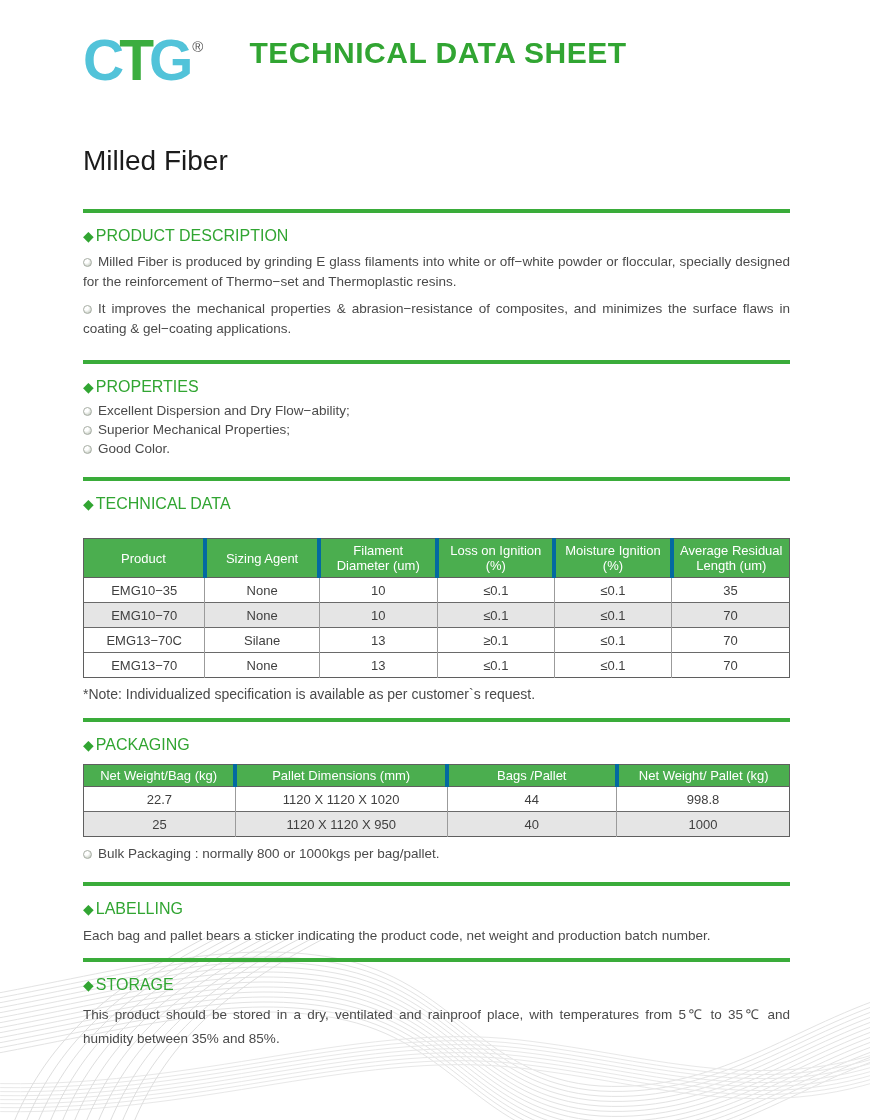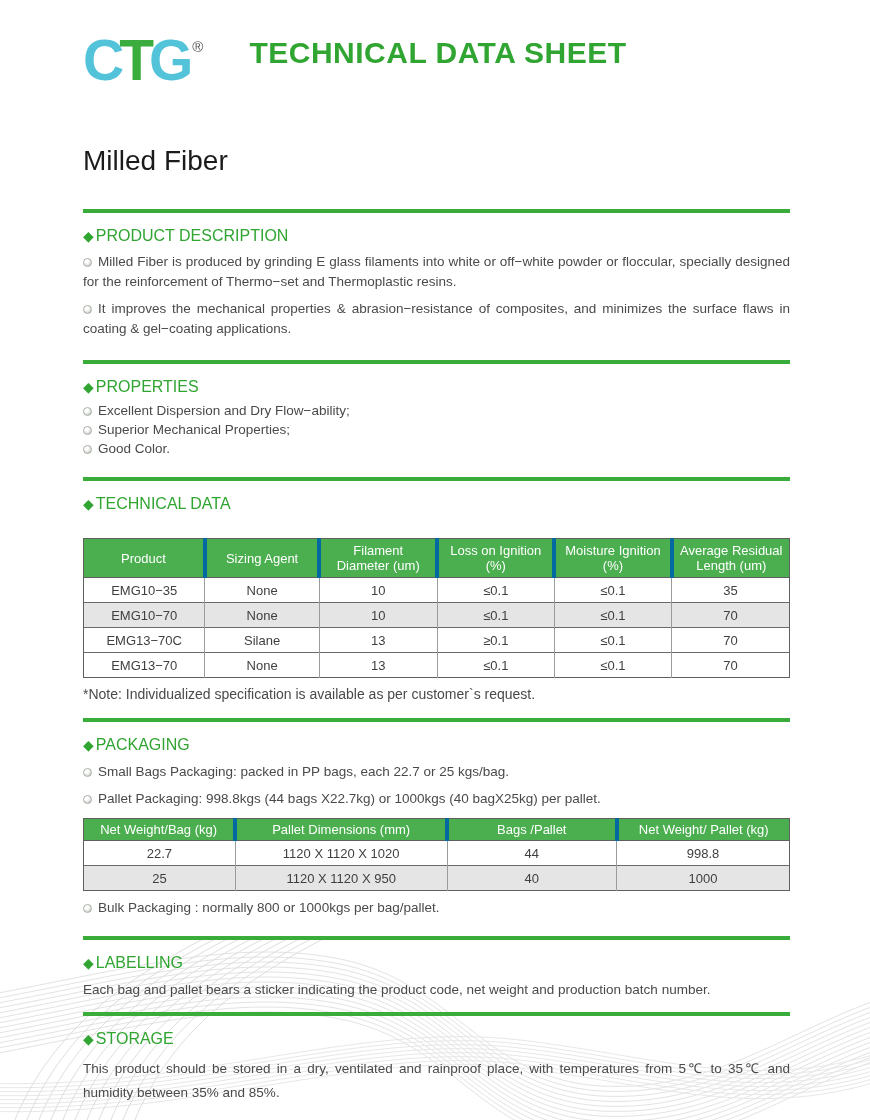--- a/index.html
+++ b/index.html
@@ -213,24 +213,20 @@
         </tr>
       </tbody>
     </table>
     <div class="note">*Note: Individualized specification is available as per customer`s request.</div>
 
     <div class="rule r4"></div>
     <h2 class="sec">
       <span class="diamond">◆</span>
       <span>PACKAGING</span>
     </h2>
-    <div class="pack-bullets">
-      <div class="bullet-line"><span class="ring"></span><span>Small Bags Packaging: packed in PP bags, each 22.7 or 25 kgs/bag.</span></div>
-      <div class="bullet-line"><span class="ring"></span><span>Pallet Packaging: 998.8kgs (44 bags X22.7kg) or 1000kgs (40 bagX25kg) per pallet.</span></div>
-    </div>
     <table class="pkg">
       <colgroup>
           <col style="width:21.5%">
           <col style="width:30%">
           <col style="width:24%">
           <col style="width:24.5%">
         </colgroup>
       <thead>
         <tr>
           <th>Net Weight/Bag (kg)</th>

